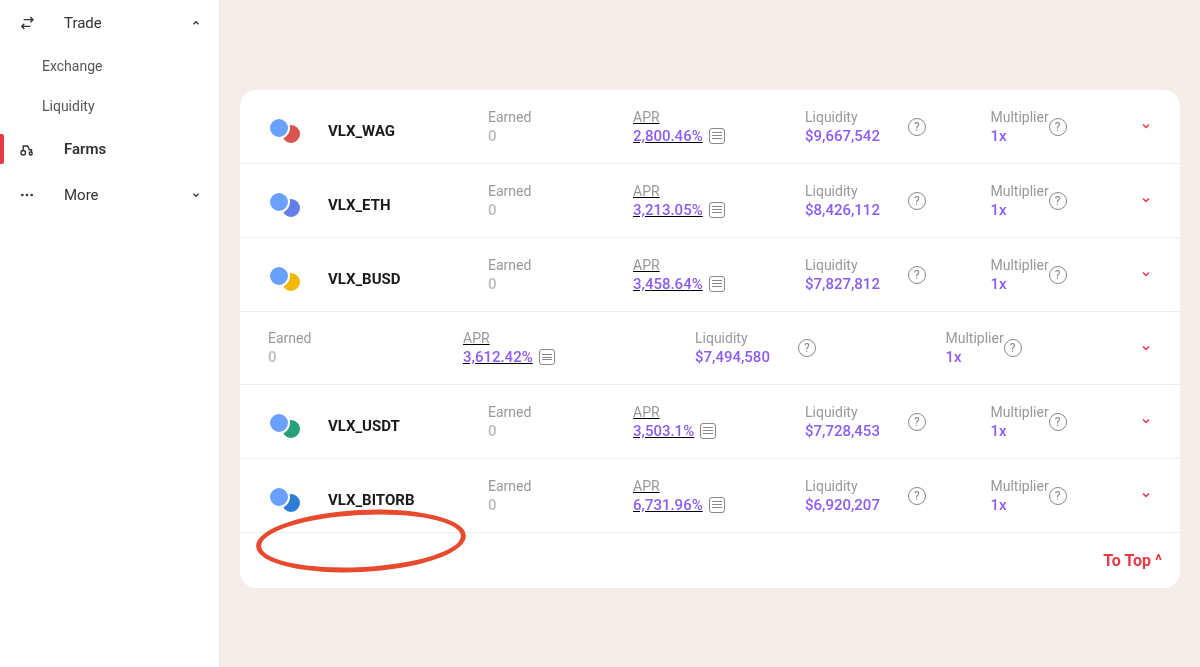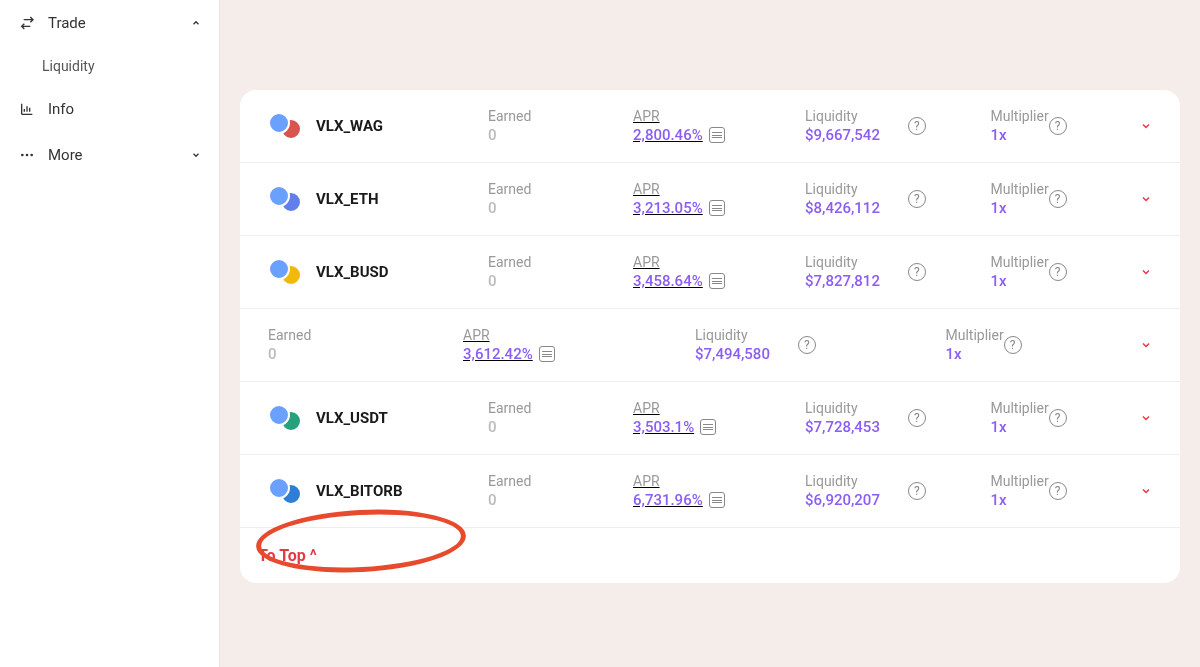--- a/index.html
+++ b/index.html
@@ -21,21 +21,21 @@
   .nav-item {
     display: flex;
     align-items: center;
     padding: 14px 18px;
     font-size: 15px;
     color: #333;
     cursor: pointer;
     position: relative;
   }
   .nav-item.expandable { justify-content: space-between; }
-  .nav-item .nav-left { display: flex; align-items: flex-start; gap: 12px; }
+  .nav-item .nav-left { display: flex; align-items: flex-start; gap: 28px; }
   .nav-item .icon { width: 18px; height: 18px; display:flex; align-items:center; justify-content:center; }
   .nav-item.active::before {
     content: "";
     position: absolute;
     left: 0; top: 8px; bottom: 8px;
     width: 4px;
     background: #e63946;
     border-radius: 0 2px 2px 0;
   }
   .nav-item.active { font-weight: 600; }
@@ -59,23 +59,24 @@
     display: flex;
     align-items: center;
     padding: 18px 28px;
     border-bottom: 1px solid #eee;
     gap: 10px;
   }
   .farm-row:last-of-type { border-bottom: 1px solid #eee; }
   .pair {
     display: flex;
     align-items: center;
-    gap: 12px;
+    gap: 24px;
     width: 210px;
     flex-shrink: 0;
+    margin-top: 9px;
   }
   .pair-icons {
     position: relative;
     width: 36px;
     height: 28px;
   }
   .coin {
     width: 22px; height: 22px; border-radius: 50%;
     position: absolute;
     border: 2px solid #fff;
@@ -104,21 +105,21 @@
   .calc {
     width:16px; height:16px; border:1.5px solid #888; border-radius:3px;
     display:flex; flex-direction:column; justify-content:space-evenly; padding:2px;
     cursor:pointer;
   }
   .calc span{ height:1px; background:#888; display:block;}
   .expand {
     width: 30px; text-align:right; color:#e63946; cursor:pointer;
   }
   .to-top {
-    text-align:left; padding: 18px; color:#e63946; font-weight:700; font-size:16px;
+    text-align:right; padding: 18px; color:#e63946; font-weight:700; font-size:16px;
     cursor:pointer;
   }
   .highlight-circle {
     position: absolute;
     border: 5px solid #e84a2e;
     border-radius: 50%;
     width: 210px;
     height: 62px;
     left: 256px;
     top: 510px;
@@ -139,34 +140,37 @@
           </svg>
       </span>
       <span>Trade</span>
     </div>
     <span>
       <svg width="10" height="10" viewBox="0 0 24 24" fill="none" stroke="#333" stroke-width="3">
           <path d="M6 15l6-6 6 6"></path>
         </svg>
     </span>
   </div>
+  <div class="nav-sub">Exchange</div>
   <div class="nav-sub">Liquidity</div>
 
-
-
-  <div class="nav-item">
+  <div class="nav-item active">
     <div class="nav-left">
       <span class="icon">
-        <svg width="16" height="16" viewBox="0 0 24 24" fill="none" stroke="#333" stroke-width="2">
-            <path d="M4 20V4M4 20h16M8 16v-4M12 16V8M16 16v-6"></path>
+        <svg width="18" height="18" viewBox="0 0 24 24" fill="none" stroke="#333" stroke-width="1.8">
+            <circle cx="7" cy="17" r="3"></circle>
+            <circle cx="17" cy="18" r="2"></circle>
+            <path d="M7 14V8h6l2 5h3v3"></path>
           </svg>
       </span>
-      <span>Info</span>
-    </div>
-  </div>
+      <span>Farms</span>
+    </div>
+  </div>
+
+
 
   <div class="nav-item expandable">
     <div class="nav-left">
       <span class="icon">
         <svg width="16" height="16" viewBox="0 0 24 24" fill="#333">
             <circle cx="5" cy="12" r="2"></circle>
             <circle cx="12" cy="12" r="2"></circle>
             <circle cx="19" cy="12" r="2"></circle>
           </svg>
       </span>

